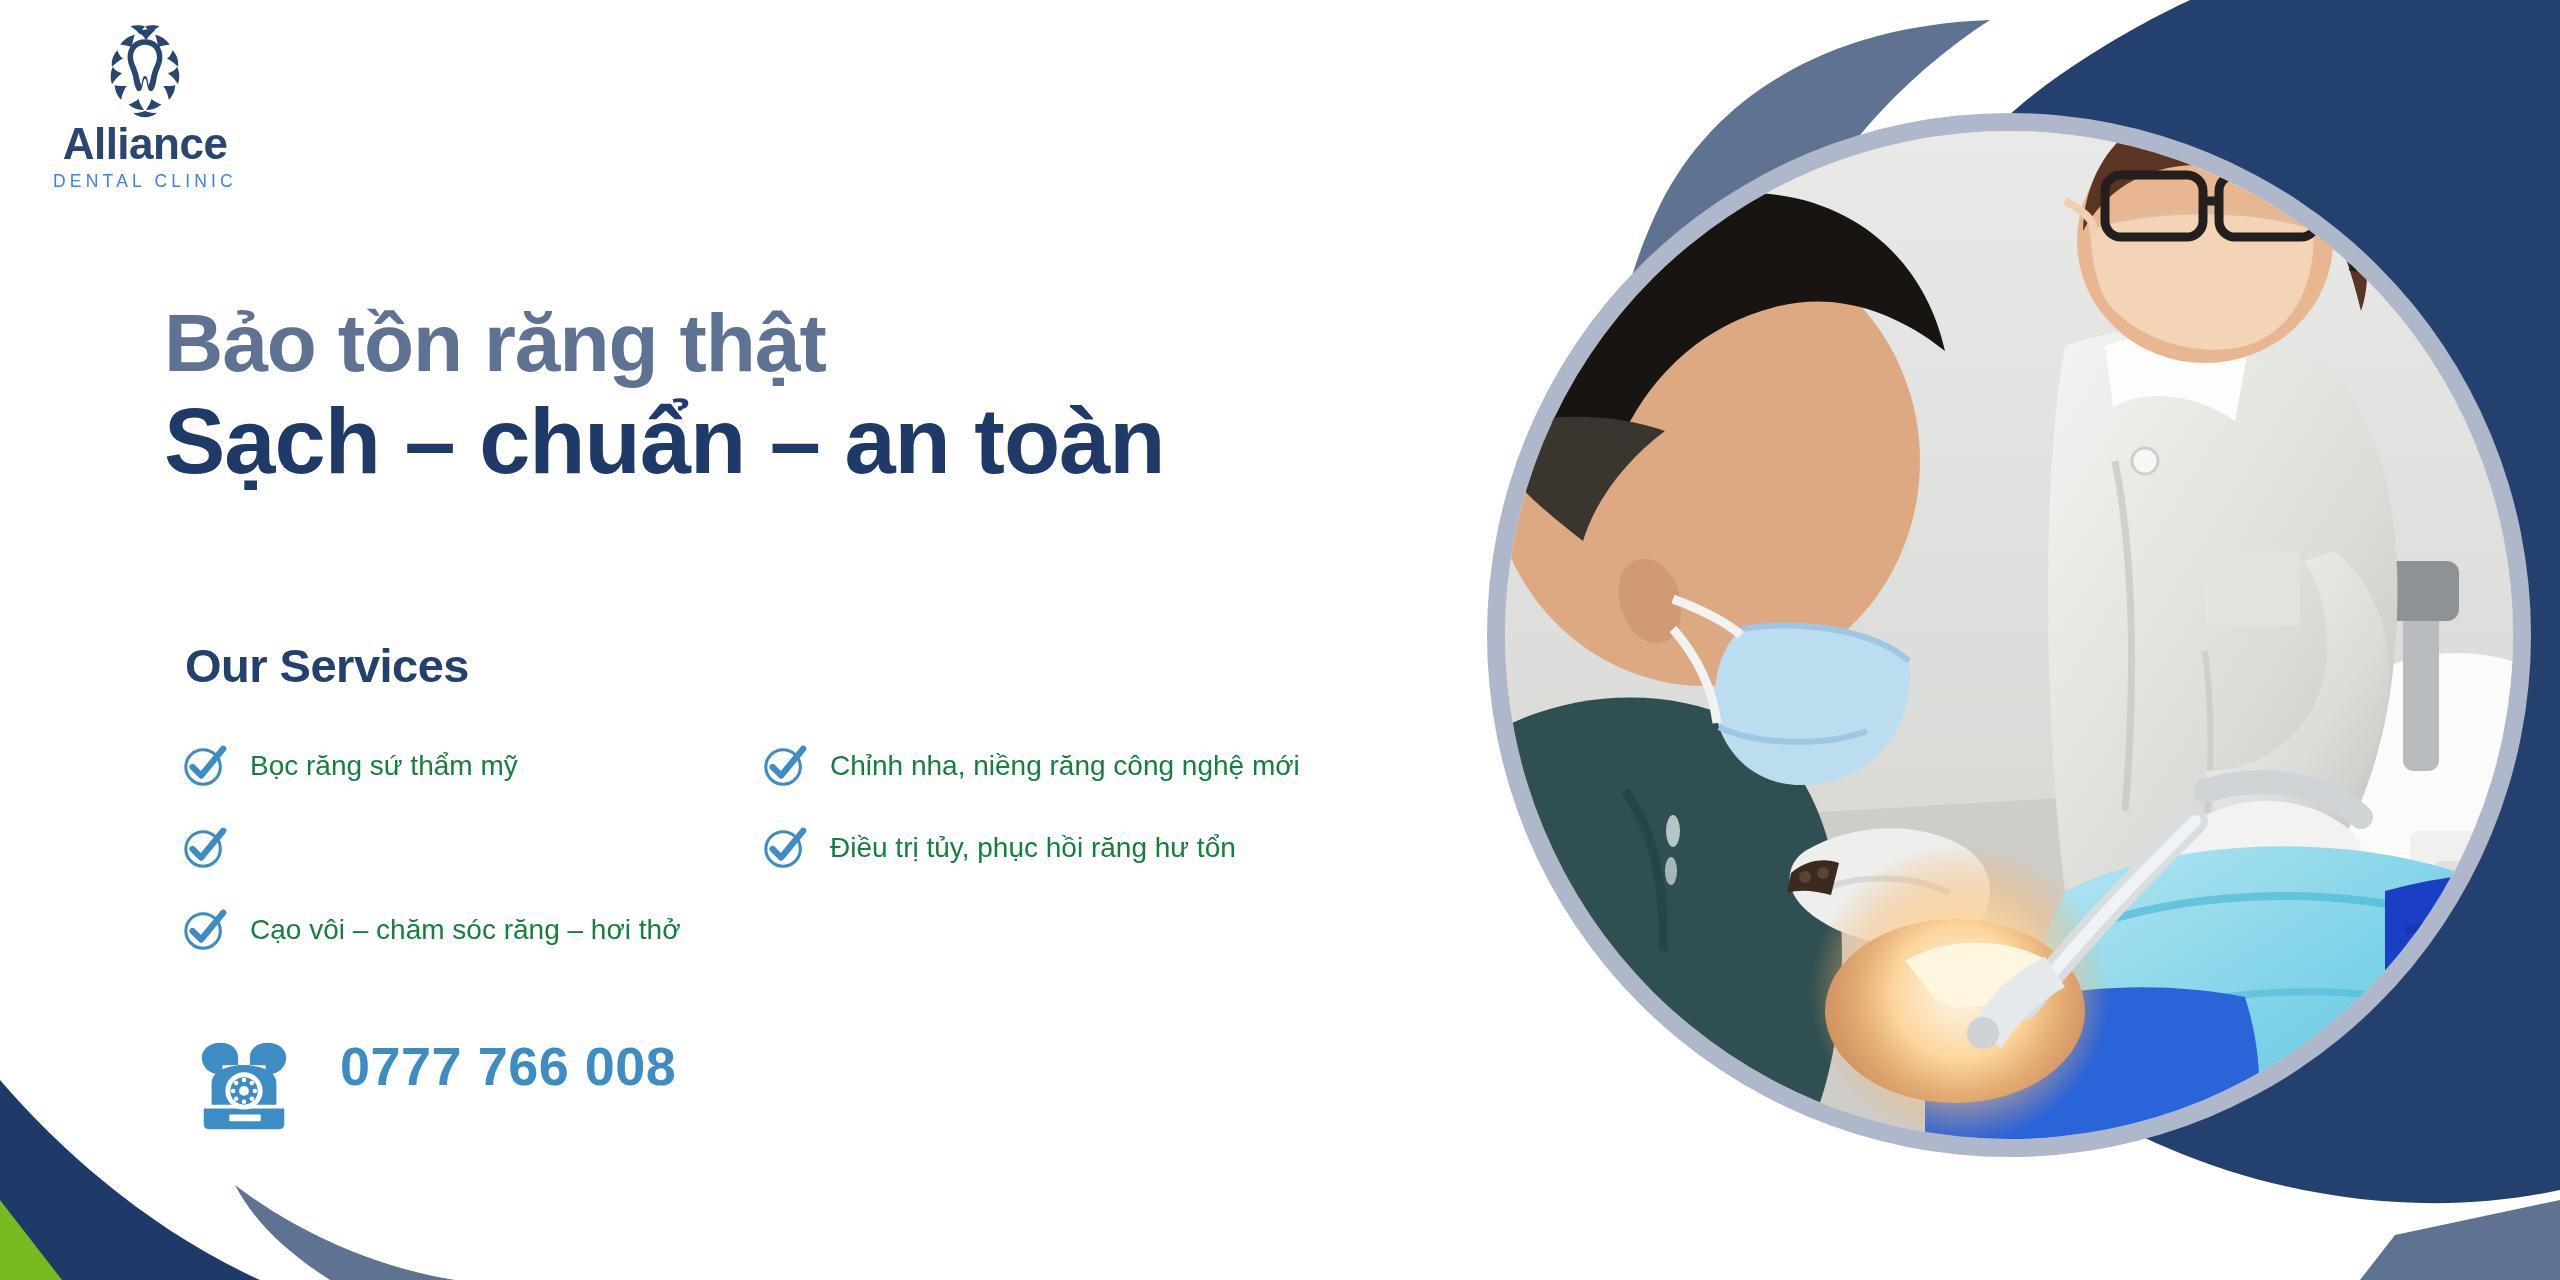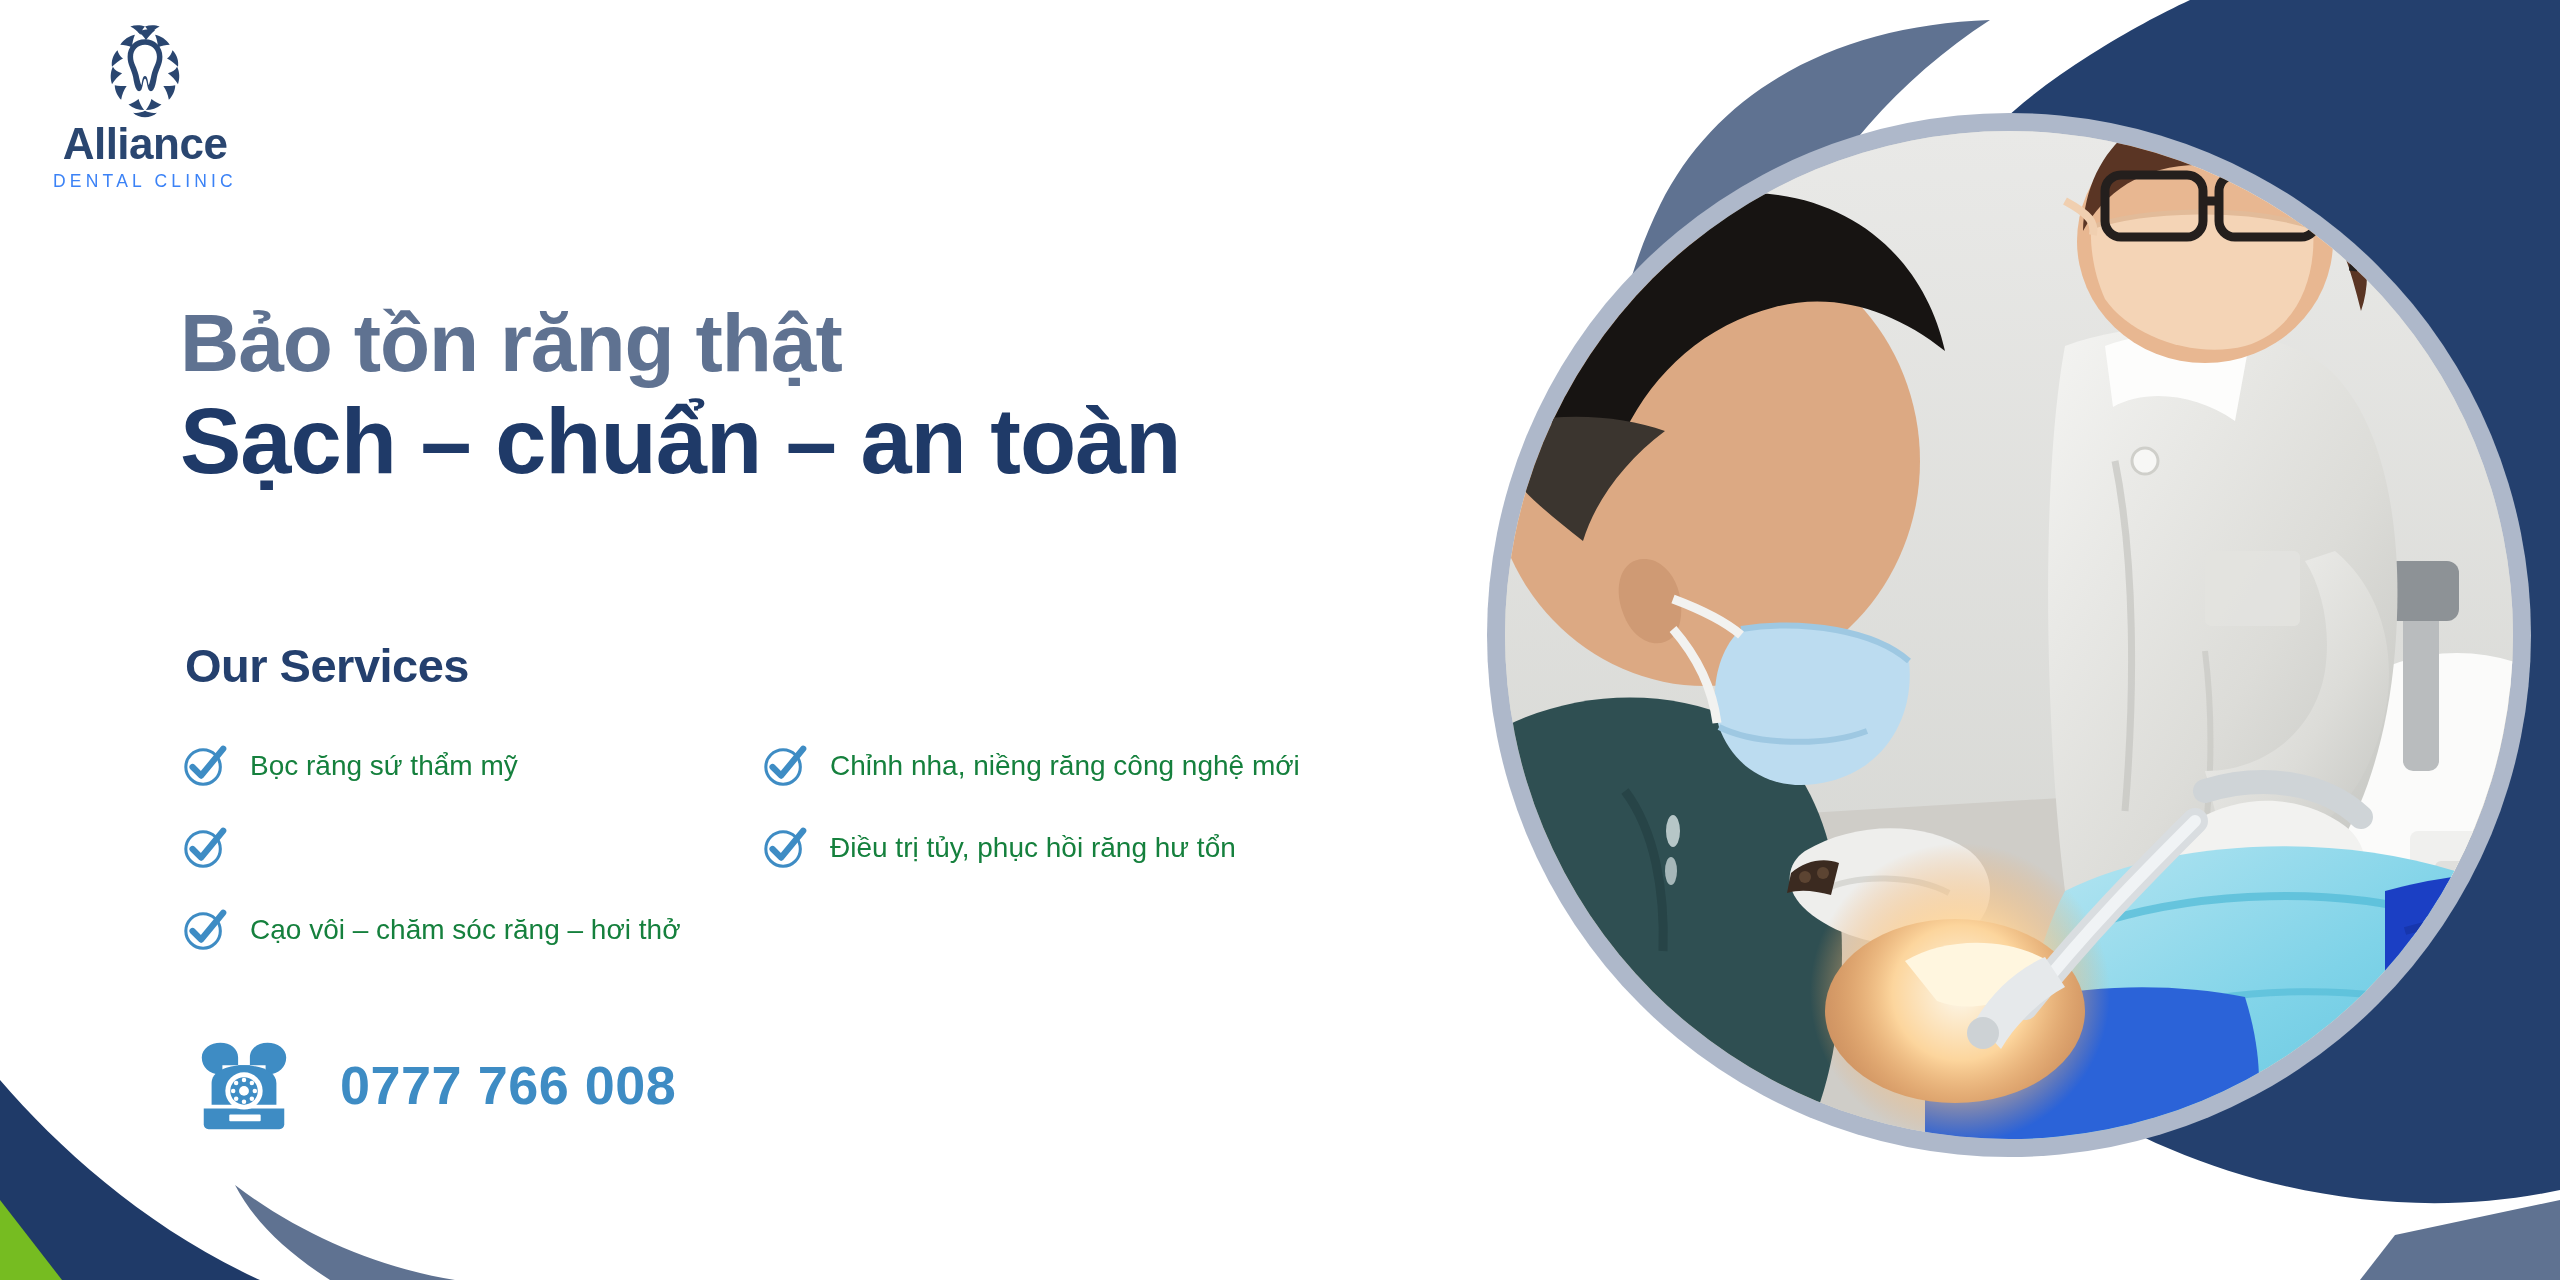--- a/index.html
+++ b/index.html
@@ -25,21 +25,21 @@
     font-size:44px; font-weight:700; color:#2a4670;
     letter-spacing:-0.5px; line-height:1; margin-top:2px;
     font-family:"Liberation Sans", sans-serif;
   }
   .logo-sub {
     font-size:17.5px; color:#3b82f6; letter-spacing:4.2px;
     margin-top:5px; font-family:"Liberation Sans", sans-serif;
   }
 
   
-  .headline { position:absolute; left:180px; top:300px; }
+  .headline { position:absolute; left:164px; top:300px; }
   .headline-1 {
     font-size:82px; font-weight:700; color:#5f7291;
     letter-spacing:-1px; line-height:1.05;
   }
   .headline-2 {
     font-size:92px; font-weight:700; color:#1f3a68;
     letter-spacing:-1px; line-height:1.08; margin-top:6px;
   }
 
   
@@ -63,21 +63,21 @@
   .svc-check { width:46px; height:46px; flex:0 0 46px; }
   .svc-label {
     font-size:28px; color:#15803d; line-height:1.2;
     font-family:Liberation Sans, sans-serif;
     white-space:nowrap;
   }
 
   
   .phone-block {
     position:absolute; left:190px; top:1035px;
-    display:flex; align-items:center; gap:42px;
+    display:flex; gap:42px;
   }
   .phone-icon { width:108px; height:100px; flex:0 0 108px; }
   .phone-number {
     font-size:54px; font-weight:700; color:#3e8cc4;
     letter-spacing:0.5px;
   }
 
   
   .photo-ring {
     position:absolute; left:1487px; top:113px;

